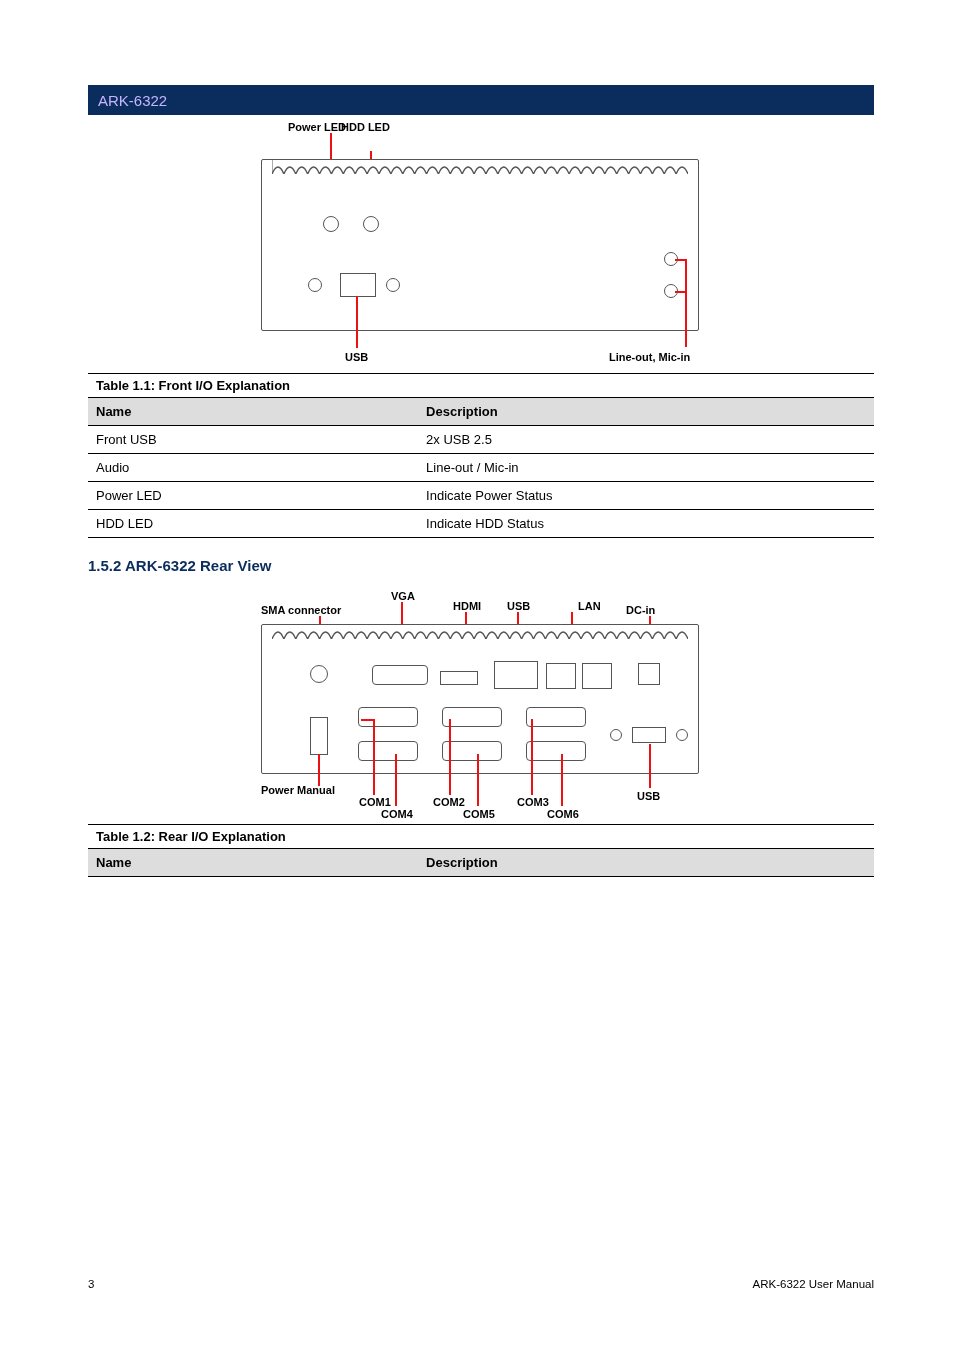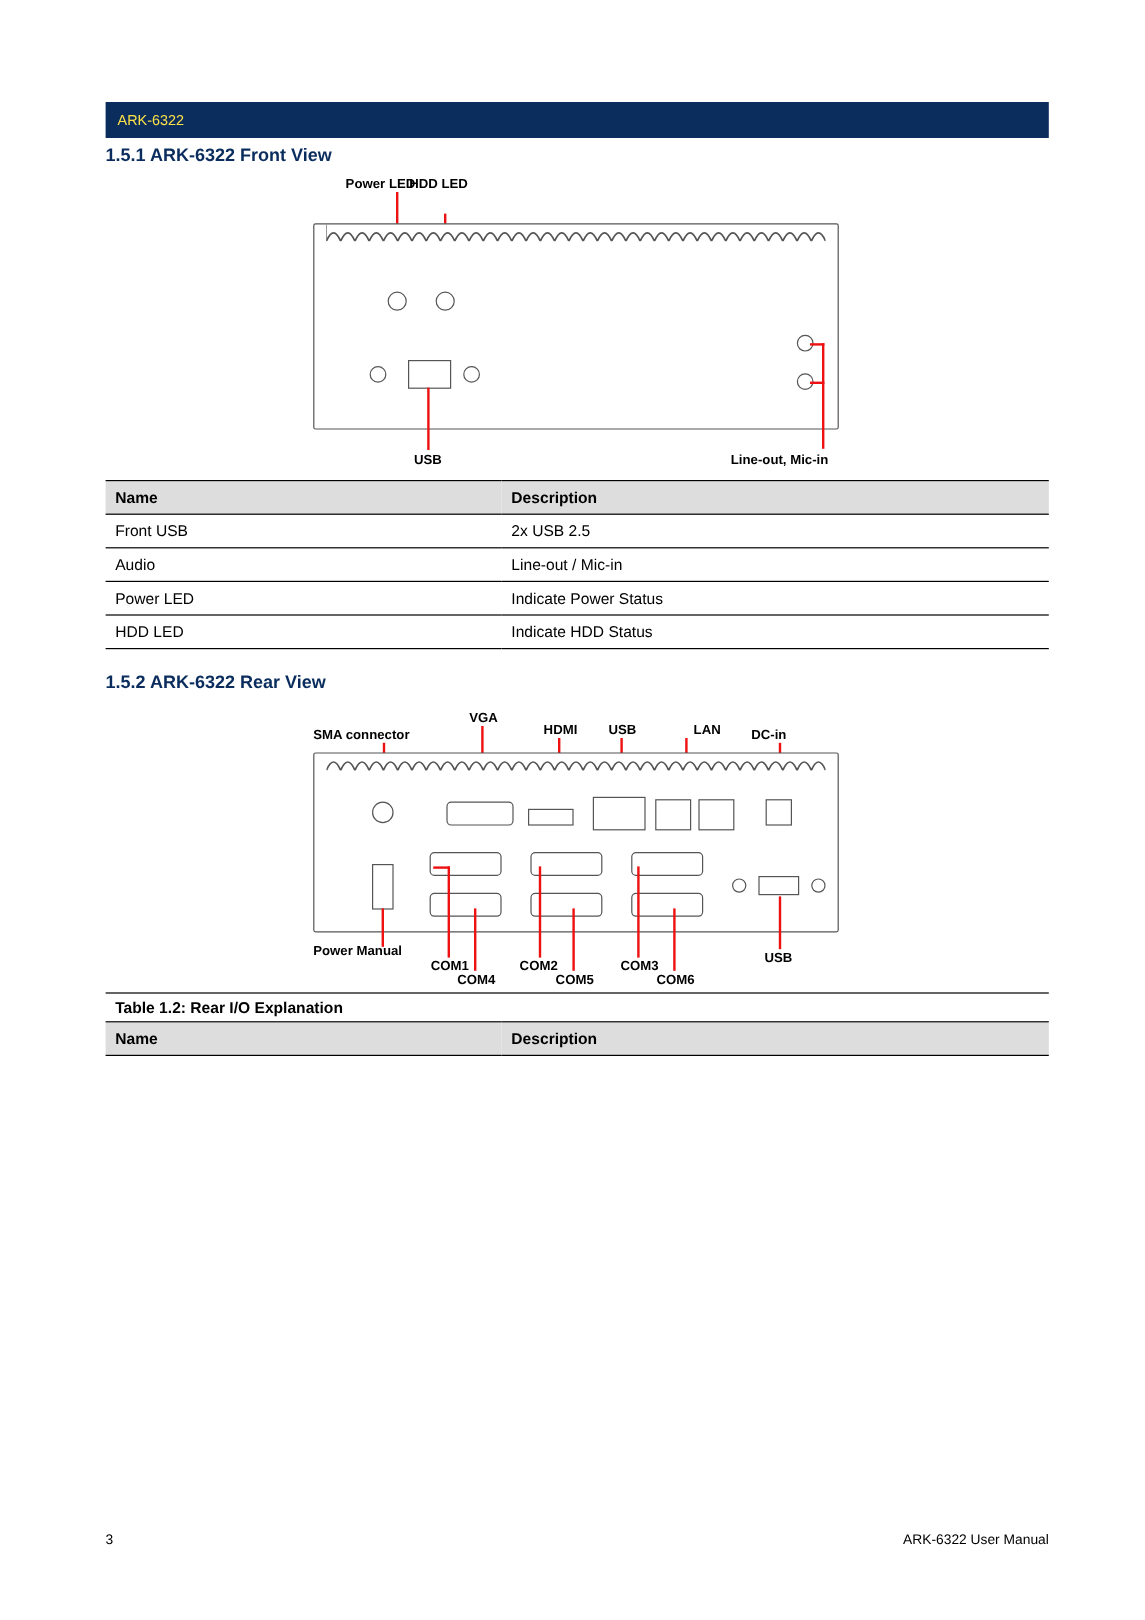--- a/index.html
+++ b/index.html
@@ -1,18 +1,18 @@
 <!DOCTYPE html>
 <html><head>
 <meta charset="utf-8">
 <style>
   * { box-sizing: border-box; margin: 0; padding: 0; }
   body { width: 954px; height: 1350px; font-family: Arial, sans-serif; background: #fff; color: #000; position: relative; }
   .page { padding: 85px 80px 0 88px; }
-  .banner { background: #0a2d5e; color: #fde047; height: 30px; display: flex; align-items: center; padding: 0 10px; font-size: 12px; margin-bottom: 6px; }
+  .banner { background: #0a2d5e; color: #c4b5fd; height: 30px; display: flex; align-items: center; padding: 0 10px; font-size: 15px; margin-bottom: 6px; }
   .sec-title { font-size: 15px; font-weight: bold; color: #0a2d5e; margin-bottom: 10px; }
   .figwrap { text-align: center; }
   .fig-caption { font-size: 12px; font-weight: bold; margin: 8px 0 6px; }
   table { width: 100%; border-collapse: collapse; font-size: 13px; margin-bottom: 19px; }
   th, td { text-align: left; padding: 6px 8px; border-top: 1px solid #000; border-bottom: 1px solid #000; }
   thead tr { background: #ddd; font-weight: bold; }
   .footer { position: absolute; bottom: 60px; left: 88px; right: 80px; font-size: 11.5px; display: flex; justify-content: space-between; }
   
   .diagram { position: relative; width: 440px; height: 240px; margin: 0 auto 4px; }
   .chassis { position: absolute; border: 1.5px solid #555; border-radius: 2px; background: #fff; }
@@ -25,21 +25,20 @@
   .db9 { border-radius: 4px; }
 </style>
 </head>
 <body>
 
 <div class="page">
   <div class="banner">
       <span>ARK-6322</span>
     </div>
 
-  <div class="sec-title">1.5.1 ARK-6322 Front View</div>
 
   <div class="figwrap">
     <div class="diagram" style="height:248px">
 
       <div class="label" style="left:27px;top:0">Power LED</div>
       <div class="label" style="left:80px;top:18">HDD LED</div>
       <div class="redline" style="left:69px;top:12px;width:2px;height:92px"></div>
       <div class="redline" style="left:109px;top:30px;width:2px;height:74px"></div>
 
       <div class="chassis" style="left:0;top:38px;width:438px;height:172px">
@@ -65,20 +64,21 @@
 
       <div class="redline" style="left:95px;top:175px;width:2px;height:52px"></div>
       <div class="label" style="left:84px;top:230px">USB</div>
       <div class="redline" style="left:424px;top:138px;width:2px;height:88px"></div>
       <div class="redline" style="left:414px;top:138px;width:12px;height:2px"></div>
       <div class="redline" style="left:414px;top:170px;width:12px;height:2px"></div>
       <div class="label" style="left:348px;top:230px">Line-out, Mic-in</div>
     </div>
   </div>
 
+  <div style="font-size:13px;font-weight:bold;padding:4px 8px;border-top:1px solid #000">Table 1.1: Front I/O Explanation</div>
   <table>
     <thead>
         <tr>
       <th style="width:42%">Name</th>
       <th>Description</th>
     </tr>
       </thead>
     <tbody>
       <tr>
           <td>Front USB</td>

